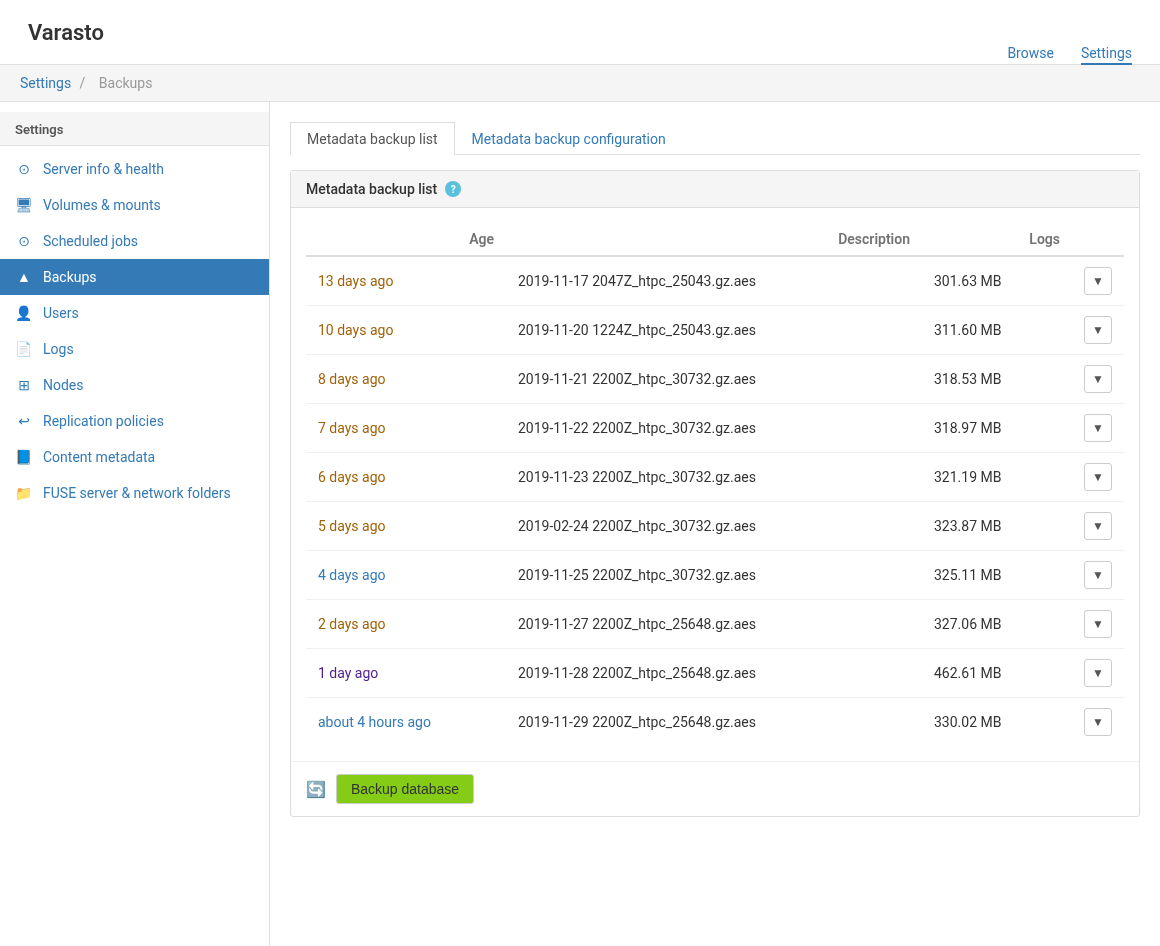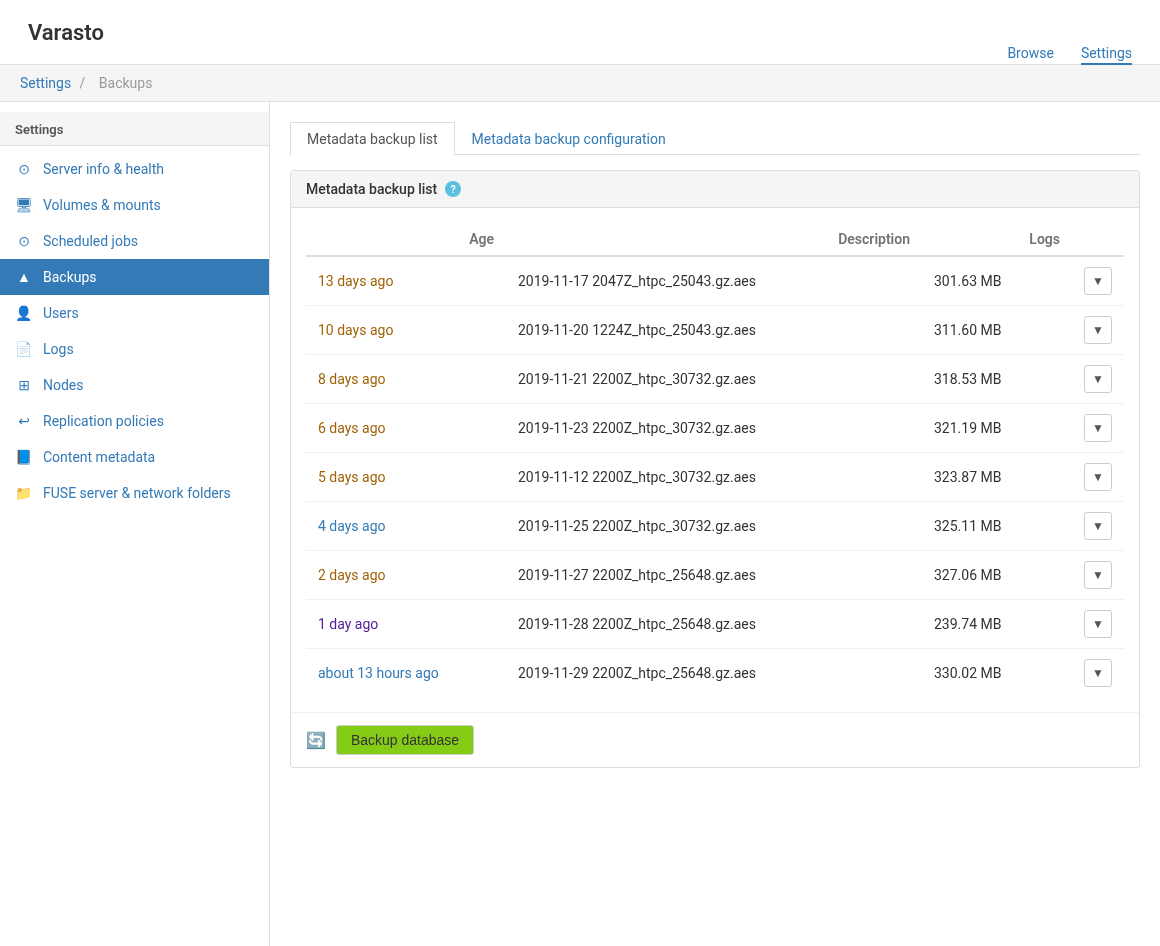--- a/index.html
+++ b/index.html
@@ -172,30 +172,38 @@
               </tr>
               <tr>
                 <td class="age normal">8 days ago</td>
                 <td>2019-11-21 2200Z_htpc_30732.gz.aes</td>
                 <td>318.53 MB</td>
                 <td>
                   <button class="download-btn">▼</button>
                 </td>
               </tr>
               <tr>
+                <td class="age normal">7 days ago</td>
+                <td>2019-11-22 2200Z_htpc_30732.gz.aes</td>
+                <td>318.97 MB</td>
+                <td>
+                  <button class="download-btn">▼</button>
+                </td>
+              </tr>
+              <tr>
                 <td class="age normal">6 days ago</td>
                 <td>2019-11-23 2200Z_htpc_30732.gz.aes</td>
                 <td>321.19 MB</td>
                 <td>
                   <button class="download-btn">▼</button>
                 </td>
               </tr>
               <tr>
                 <td class="age normal">5 days ago</td>
-                <td>2019-11-12 2200Z_htpc_30732.gz.aes</td>
+                <td>2019-02-24 2200Z_htpc_30732.gz.aes</td>
                 <td>323.87 MB</td>
                 <td>
                   <button class="download-btn">▼</button>
                 </td>
               </tr>
               <tr>
                 <td class="age"><a style="color: rgb(51, 122, 183); cursor: pointer; text-decoration: none;">4 days ago</a></td>
                 <td>2019-11-25 2200Z_htpc_30732.gz.aes</td>
                 <td>325.11 MB</td>
                 <td>
@@ -206,27 +214,27 @@
                 <td class="age normal">2 days ago</td>
                 <td>2019-11-27 2200Z_htpc_25648.gz.aes</td>
                 <td>327.06 MB</td>
                 <td>
                   <button class="download-btn">▼</button>
                 </td>
               </tr>
               <tr>
                 <td class="age"><a style="color: #4c1d95; cursor: pointer; text-decoration: none;">1 day ago</a></td>
                 <td>2019-11-28 2200Z_htpc_25648.gz.aes</td>
-                <td>239.74 MB</td>
-                <td>
-                  <button class="download-btn">▼</button>
-                </td>
-              </tr>
-              <tr>
-                <td class="age"><a style="color: rgb(51, 122, 183); cursor: pointer; text-decoration: none;">about 13 hours ago</a></td>
+                <td>462.61 MB</td>
+                <td>
+                  <button class="download-btn">▼</button>
+                </td>
+              </tr>
+              <tr>
+                <td class="age"><a style="color: rgb(51, 122, 183); cursor: pointer; text-decoration: none;">about 4 hours ago</a></td>
                 <td>2019-11-29 2200Z_htpc_25648.gz.aes</td>
                 <td>330.02 MB</td>
                 <td>
                   <button class="download-btn">▼</button>
                 </td>
               </tr>
             </tbody>
         </table>
       </div>
       <div class="action-row">

